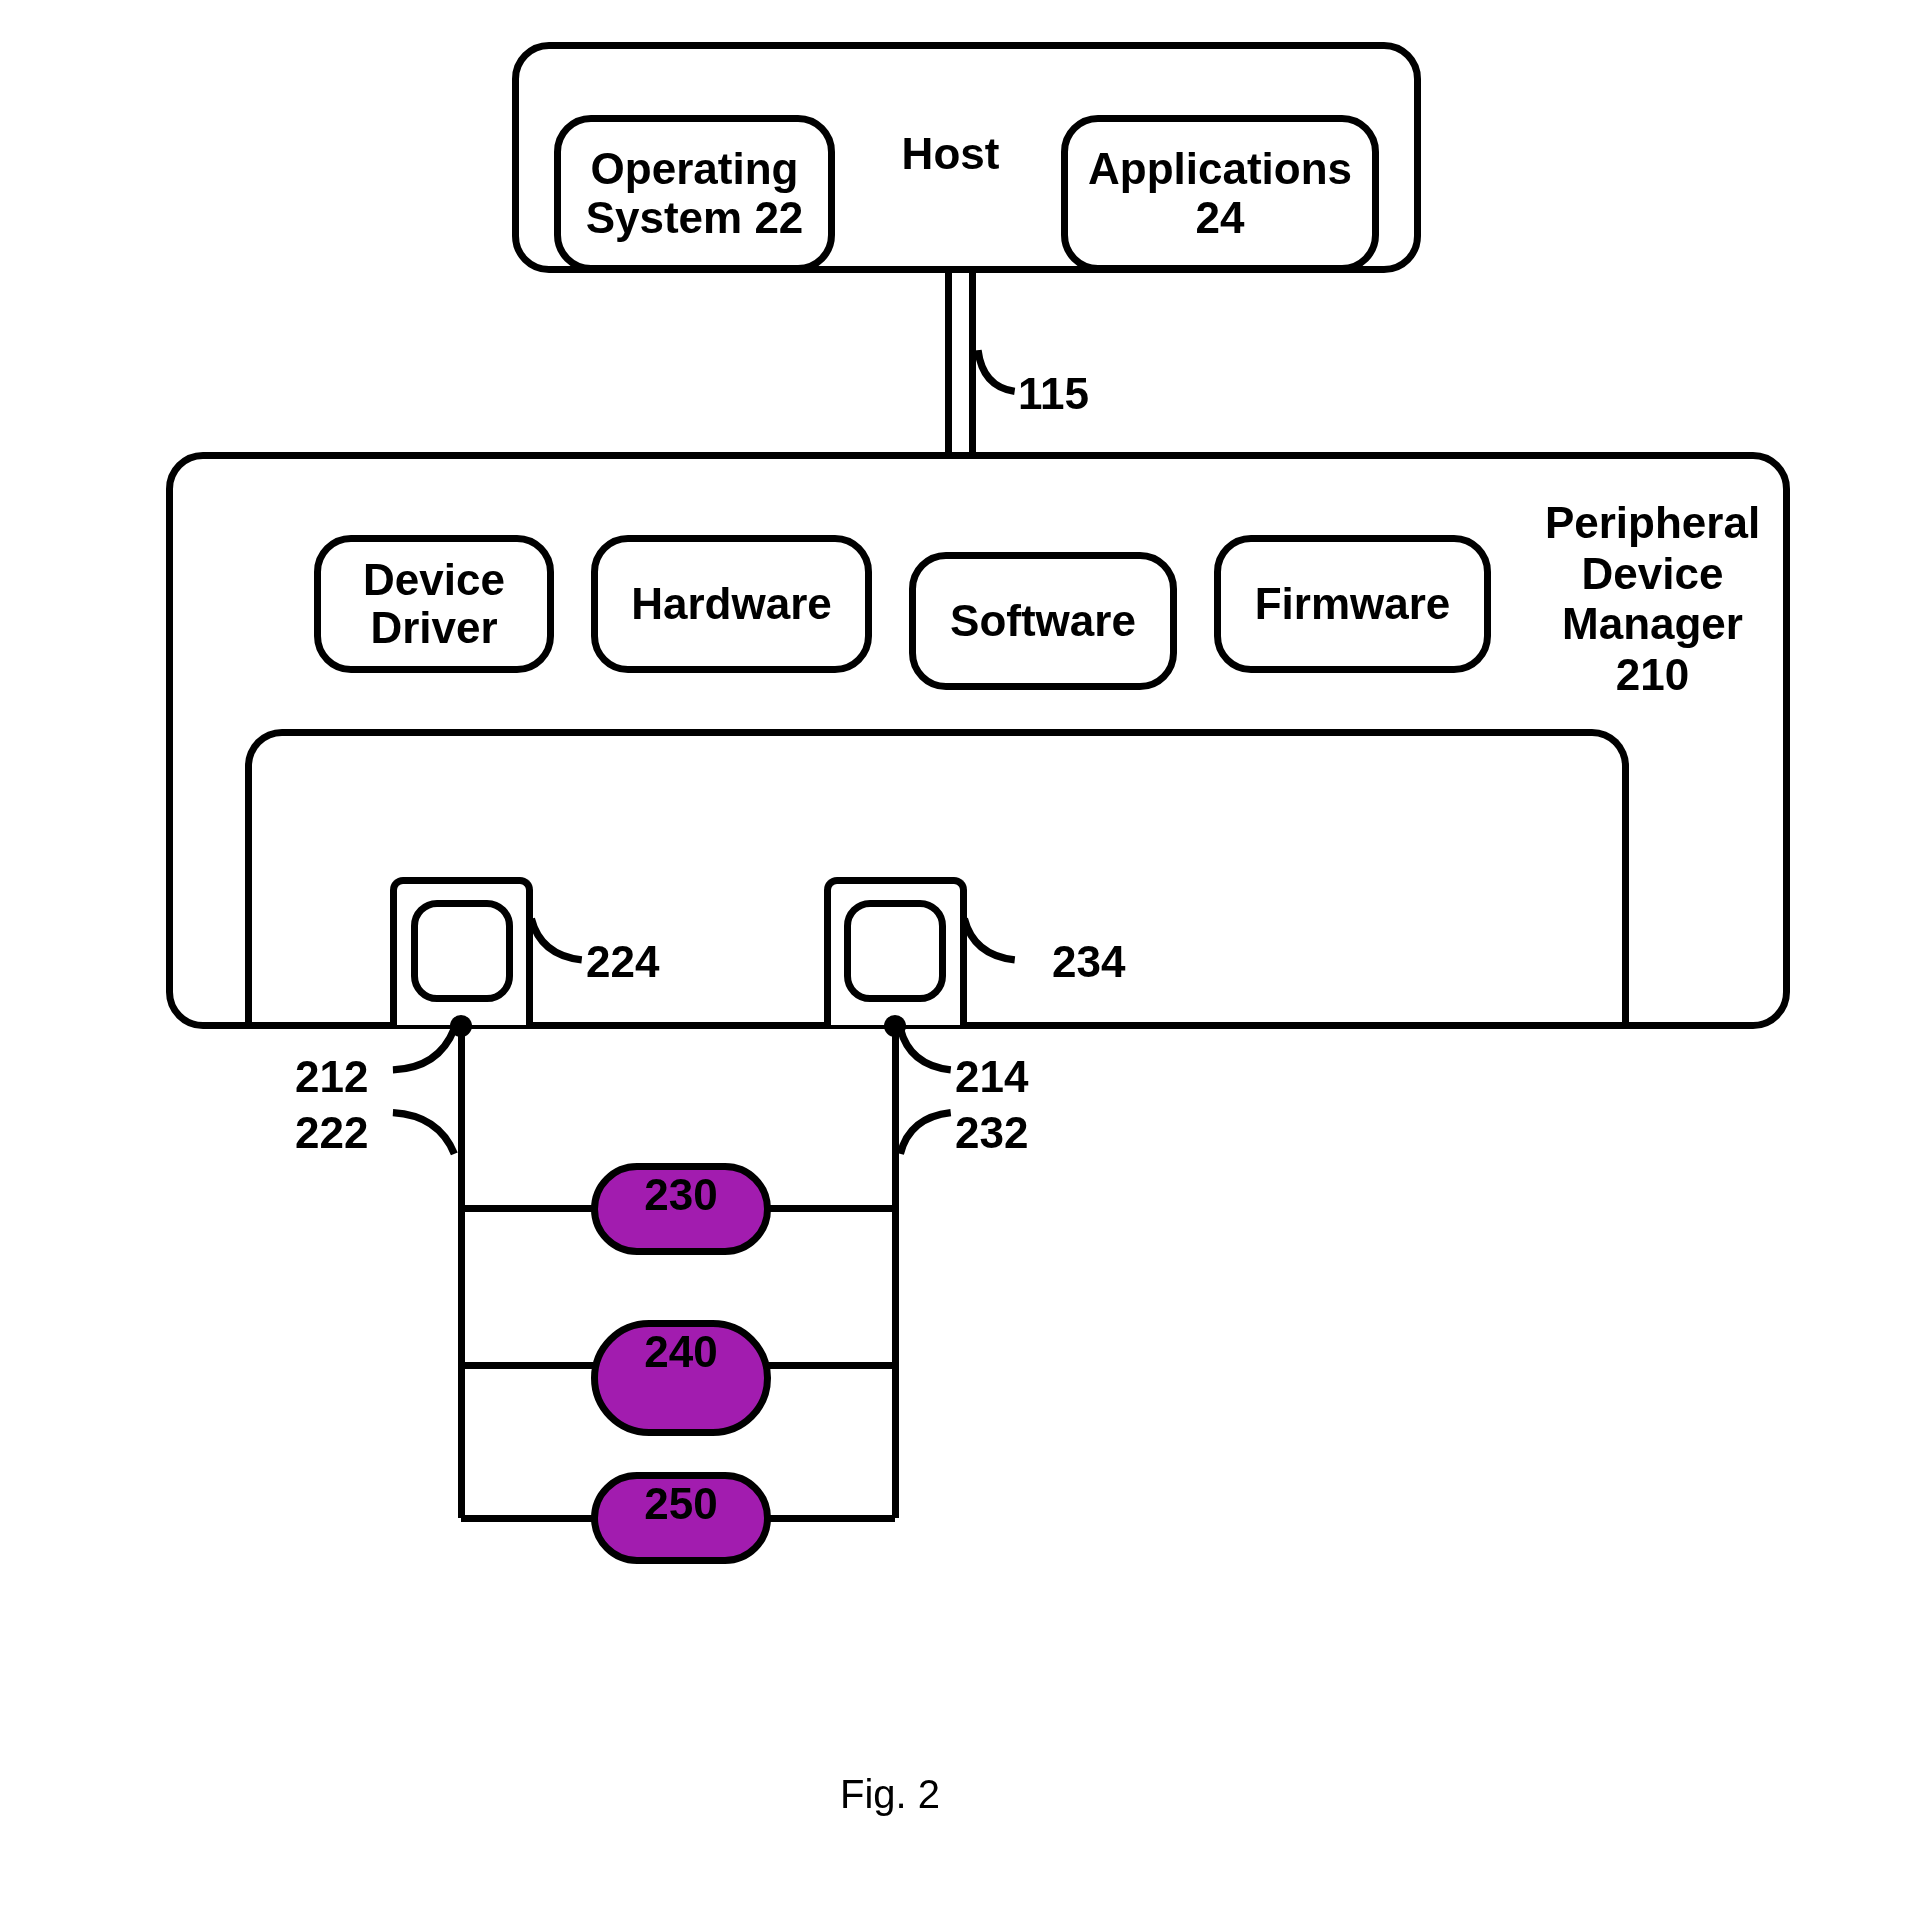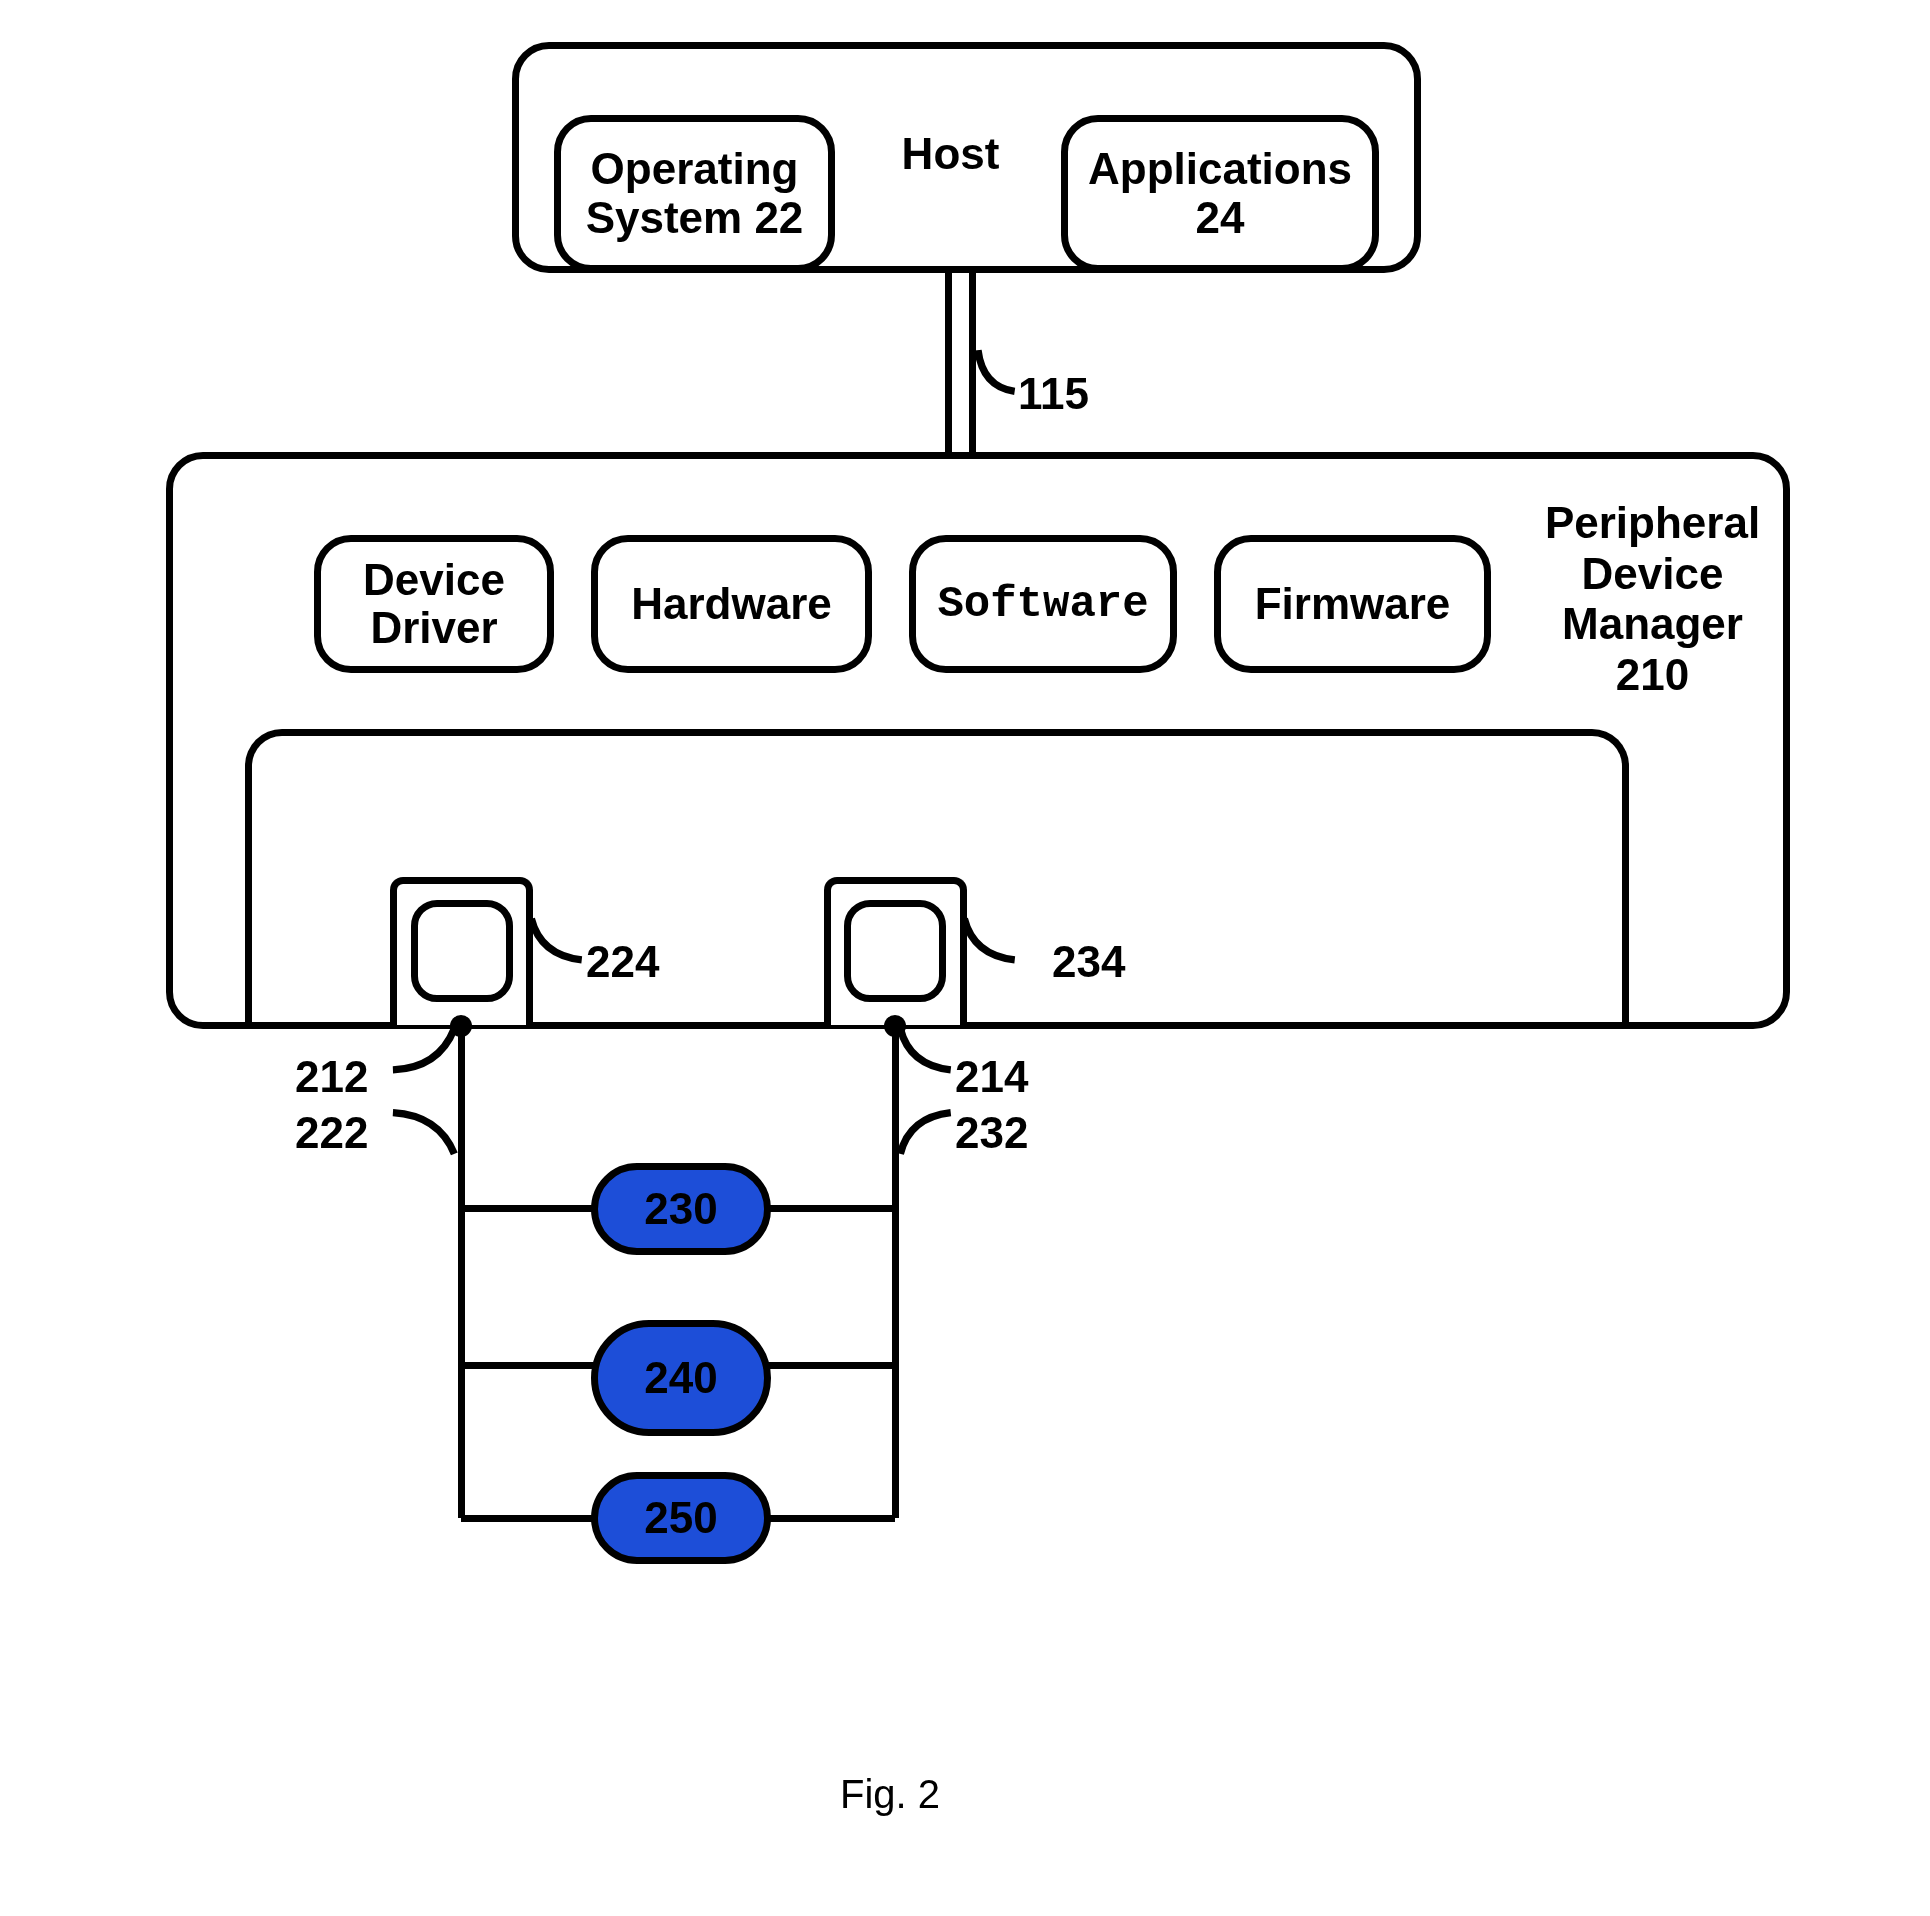--- a/index.html
+++ b/index.html
@@ -33,23 +33,22 @@
     font-size: 44px;
     font-weight: bold;
     line-height: 1.1;
     margin-top: 37px;
   }
   .pill {
     position: absolute;
     border: 7.4px solid #000;
     border-radius: 923px;
     box-sizing: border-box;
-    background: #1d4ed8;
+    background: #a21caf;
     display: flex;
-    align-items: center;
     justify-content: center;
     font-size: 44px;
     font-weight: bold;
   }
   .label {
     position: absolute;
     font-size: 44px;
     font-weight: bold;
     text-align: center;
     line-height: 1.15;
@@ -124,21 +123,21 @@
   <div class="label" style="left:1537px; top:498px; width:231px;">
     <span>Peripheral Device Manager 210</span>
   </div>
 
   <div class="smallbox" style="left:314px; top:498px; width:240px; height:138px;">
     <span>Device Driver</span>
   </div>
   <div class="smallbox" style="left:591px; top:498px; width:281px; height:138px;">
     <span>Hardware</span>
   </div>
-  <div class="smallbox" style="left:909px; top:498px; width:268px; height:138px;font-family:Liberation Mono, monospace;">
+  <div class="smallbox" style="left:909px; top:515px; width:268px; height:138px;">
     <span>Software</span>
   </div>
   <div class="smallbox" style="left:1214px; top:498px; width:277px; height:138px;">
     <span>Firmware</span>
   </div>
 
   <div class="box" style="left:245px; top:729px; width:1384px; height:293px; border-radius:37px 37px 0 0; border-bottom:none;"></div>
 
 
   <div class="portouter" style="left:390px; top:877px; width:143px; height:148px;"></div>

